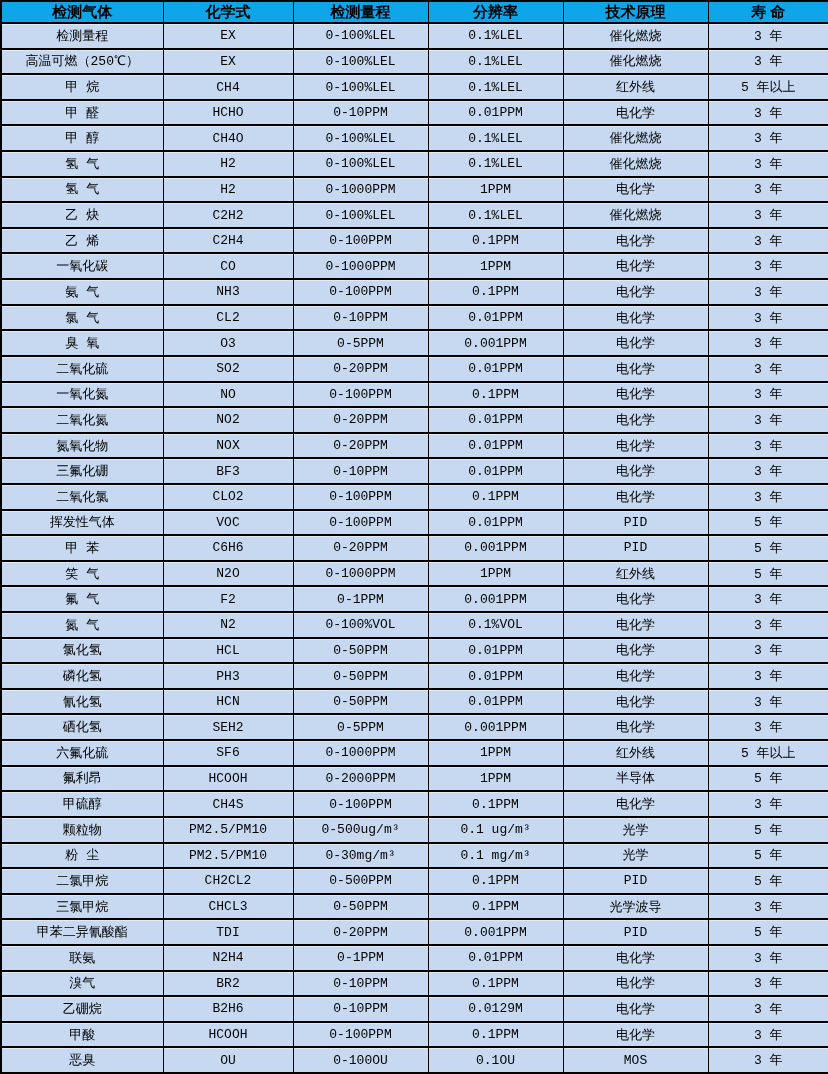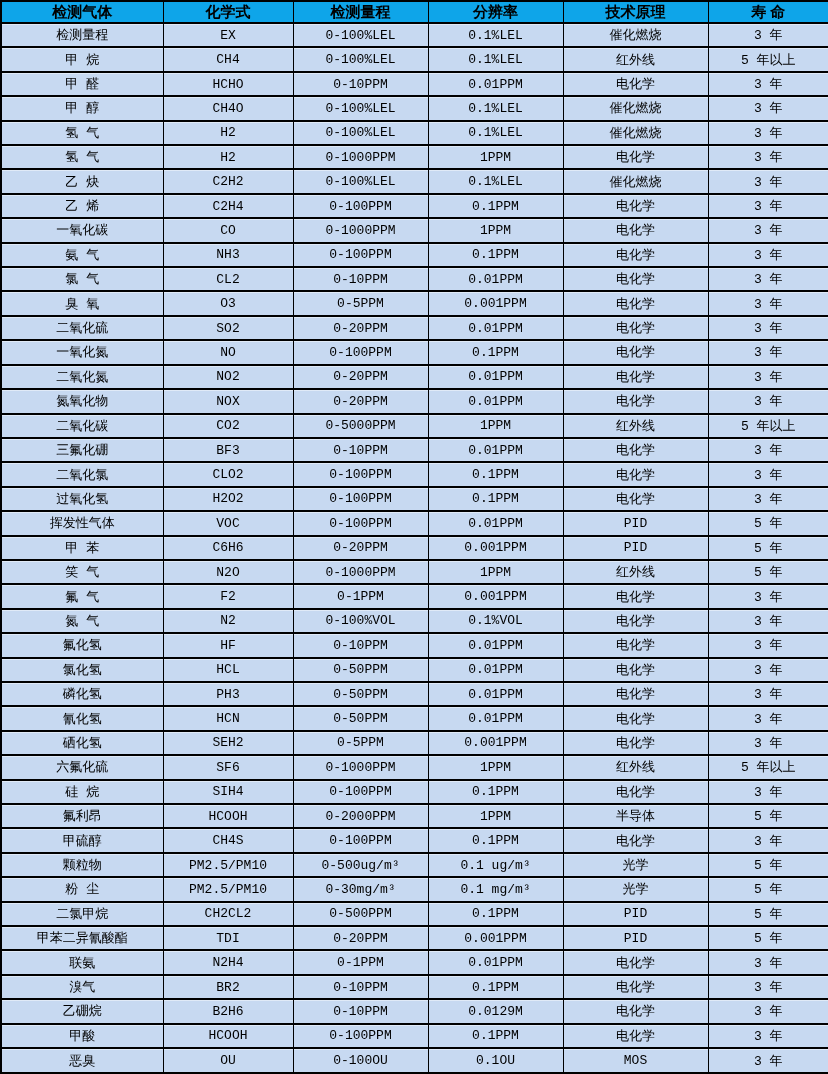--- a/index.html
+++ b/index.html
@@ -67,20 +67,28 @@
   <tbody>
       <tr>
         <td>检测量程</td>
         <td>EX</td>
         <td>0-100%LEL</td>
         <td>0.1%LEL</td>
         <td>催化燃烧</td>
         <td>3 年</td>
       </tr>
       <tr>
+        <td>高温可燃（250℃）</td>
+        <td>EX</td>
+        <td>0-100%LEL</td>
+        <td>0.1%LEL</td>
+        <td>催化燃烧</td>
+        <td>3 年</td>
+      </tr>
+      <tr>
         <td>甲 烷</td>
         <td>CH4</td>
         <td>0-100%LEL</td>
         <td>0.1%LEL</td>
         <td>红外线</td>
         <td>5 年以上</td>
       </tr>
       <tr>
         <td>甲 醛</td>
         <td>HCHO</td>
@@ -187,46 +195,30 @@
       </tr>
       <tr>
         <td>氮氧化物</td>
         <td>NOX</td>
         <td>0-20PPM</td>
         <td>0.01PPM</td>
         <td>电化学</td>
         <td>3 年</td>
       </tr>
       <tr>
-        <td>二氧化碳</td>
-        <td>CO2</td>
-        <td>0-5000PPM</td>
-        <td>1PPM</td>
-        <td>红外线</td>
-        <td>5 年以上</td>
-      </tr>
-      <tr>
         <td>三氟化硼</td>
         <td>BF3</td>
         <td>0-10PPM</td>
         <td>0.01PPM</td>
         <td>电化学</td>
         <td>3 年</td>
       </tr>
       <tr>
         <td>二氧化氯</td>
         <td>CLO2</td>
-        <td>0-100PPM</td>
-        <td>0.1PPM</td>
-        <td>电化学</td>
-        <td>3 年</td>
-      </tr>
-      <tr>
-        <td>过氧化氢</td>
-        <td>H2O2</td>
         <td>0-100PPM</td>
         <td>0.1PPM</td>
         <td>电化学</td>
         <td>3 年</td>
       </tr>
       <tr>
         <td>挥发性气体</td>
         <td>VOC</td>
         <td>0-100PPM</td>
         <td>0.01PPM</td>
@@ -259,28 +251,20 @@
       </tr>
       <tr>
         <td>氮 气</td>
         <td>N2</td>
         <td>0-100%VOL</td>
         <td>0.1%VOL</td>
         <td>电化学</td>
         <td>3 年</td>
       </tr>
       <tr>
-        <td>氟化氢</td>
-        <td>HF</td>
-        <td>0-10PPM</td>
-        <td>0.01PPM</td>
-        <td>电化学</td>
-        <td>3 年</td>
-      </tr>
-      <tr>
         <td>氯化氢</td>
         <td>HCL</td>
         <td>0-50PPM</td>
         <td>0.01PPM</td>
         <td>电化学</td>
         <td>3 年</td>
       </tr>
       <tr>
         <td>磷化氢</td>
         <td>PH3</td>
@@ -305,28 +289,20 @@
         <td>电化学</td>
         <td>3 年</td>
       </tr>
       <tr>
         <td>六氟化硫</td>
         <td>SF6</td>
         <td>0-1000PPM</td>
         <td>1PPM</td>
         <td>红外线</td>
         <td>5 年以上</td>
-      </tr>
-      <tr>
-        <td>硅 烷</td>
-        <td>SIH4</td>
-        <td>0-100PPM</td>
-        <td>0.1PPM</td>
-        <td>电化学</td>
-        <td>3 年</td>
       </tr>
       <tr>
         <td>氟利昂</td>
         <td>HCOOH</td>
         <td>0-2000PPM</td>
         <td>1PPM</td>
         <td>半导体</td>
         <td>5 年</td>
       </tr>
       <tr>
@@ -355,20 +331,28 @@
       </tr>
       <tr>
         <td>二氯甲烷</td>
         <td>CH2CL2</td>
         <td>0-500PPM</td>
         <td>0.1PPM</td>
         <td>PID</td>
         <td>5 年</td>
       </tr>
       <tr>
+        <td>三氯甲烷</td>
+        <td>CHCL3</td>
+        <td>0-50PPM</td>
+        <td>0.1PPM</td>
+        <td>光学波导</td>
+        <td>3 年</td>
+      </tr>
+      <tr>
         <td>甲苯二异氰酸酯</td>
         <td>TDI</td>
         <td>0-20PPM</td>
         <td>0.001PPM</td>
         <td>PID</td>
         <td>5 年</td>
       </tr>
       <tr>
         <td>联氨</td>
         <td>N2H4</td>

